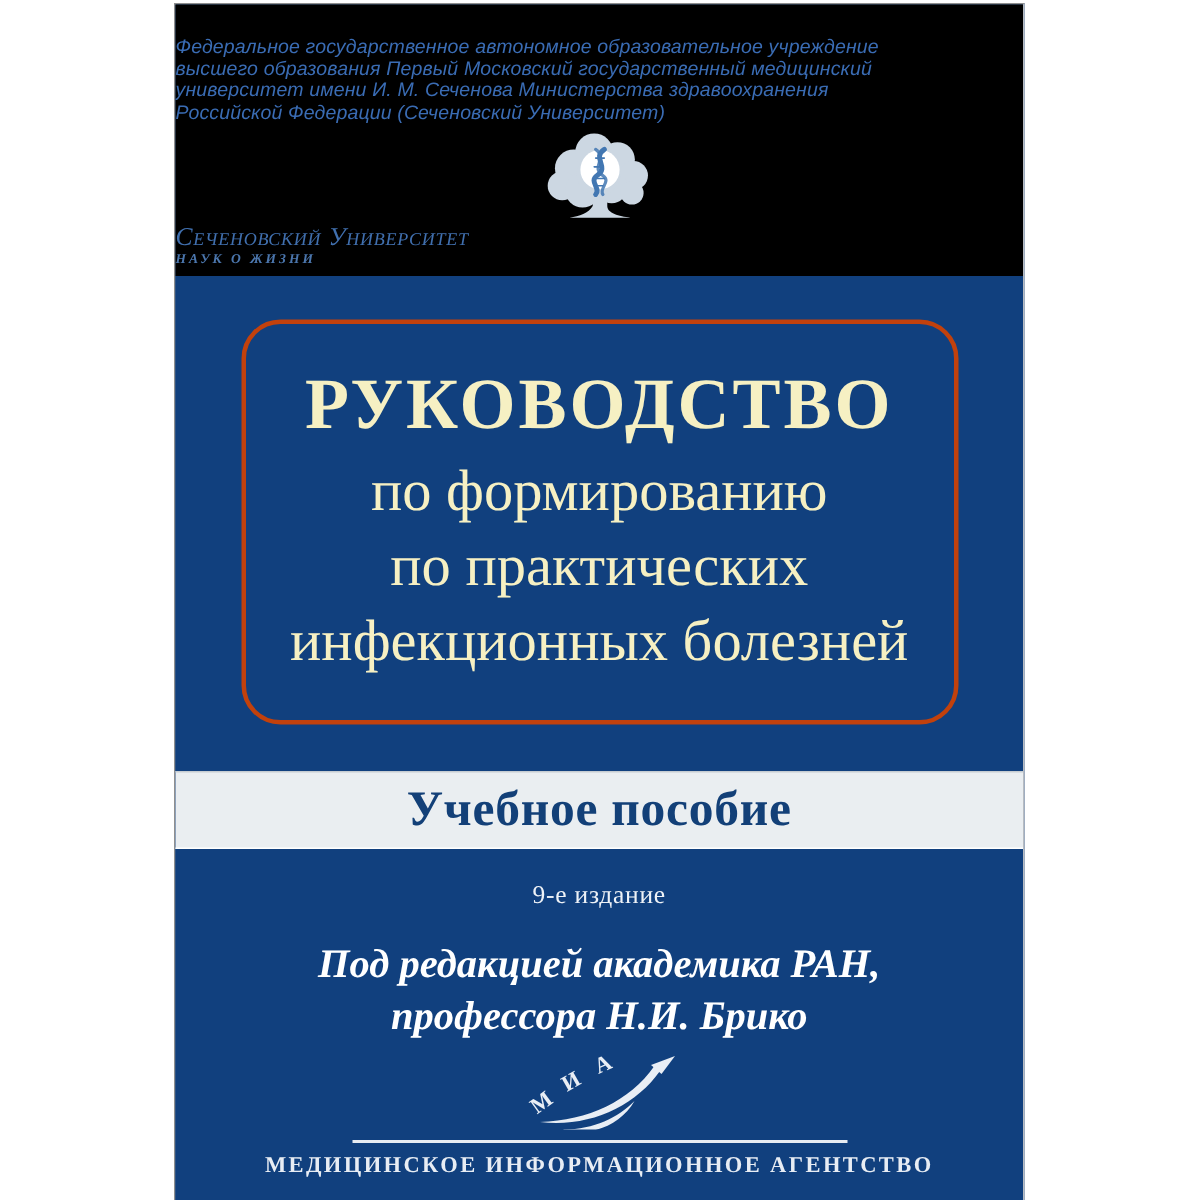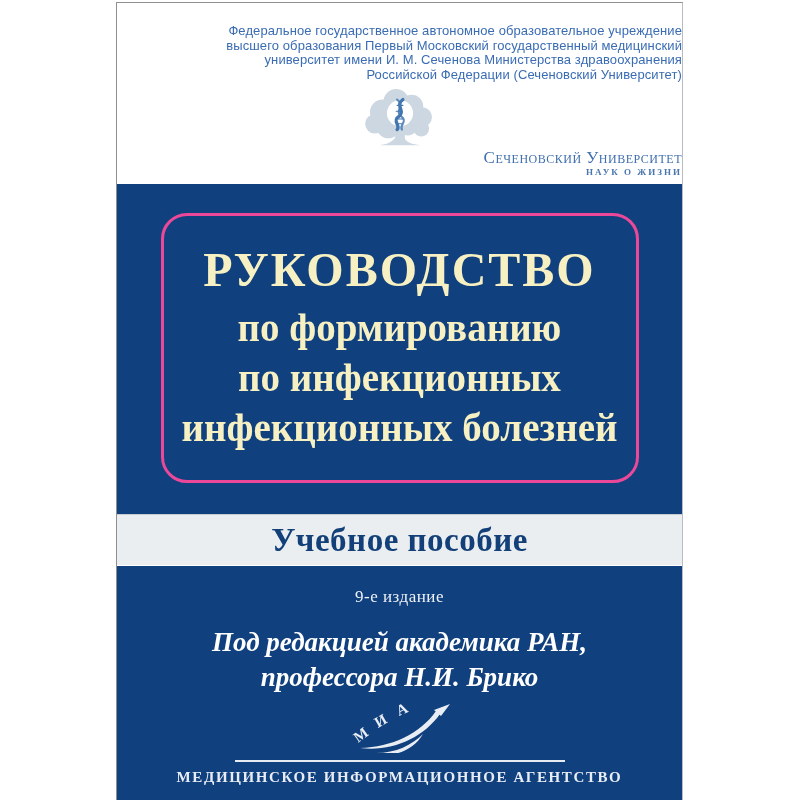--- a/index.html
+++ b/index.html
@@ -8,50 +8,50 @@
     font-family:"Liberation Serif", serif;
   }
   .book{
     position:absolute;left:116px;top:2px;width:567px;height:798px;
     box-sizing:border-box;
     border-top:1px solid #8f8f8f;border-left:1px solid #8f8f8f;border-right:1px solid #b7bcc2;
     background:#11407e;display:flex;flex-direction:column;
   }
   
   .top-white{
-    background:#ffffff;height:181px;box-sizing:border-box;padding-top:21px;
-    text-align:right;overflow:hidden;flex:0 0 auto;
+    background:#000000;height:181px;box-sizing:border-box;padding-top:21px;
+    text-align:left;overflow:hidden;flex:0 0 auto;font-style:italic;
   }
   .inst{
     font-family:"Liberation Sans", sans-serif;
     font-size:13px;line-height:14.5px;color:#3a6cb4;letter-spacing:.1px;
   }
   .tree-svg{display:block;margin:5px auto 0;}
   .univ-name{
     font-variant:small-caps;font-size:17px;line-height:18px;color:#406fae;letter-spacing:.5px;
   }
   .univ-tag{
     font-size:9px;line-height:10px;color:#4b76ad;letter-spacing:2px;font-weight:bold;
   }
   
   .blue{
     flex:1 1 auto;display:flex;flex-direction:column;align-items:center;
     background:#11407e;color:#f3f5f9;text-align:center;
   }
   .title-box{
     margin:29px auto 0;width:478px;height:270px;box-sizing:border-box;
-    border:3px solid #ec4899;border-radius:26px;
+    border:3px solid #c2410c;border-radius:26px;
     display:flex;flex-direction:column;justify-content:center;align-items:center;
   }
   .title-main{
     font-size:48px;line-height:54px;font-weight:bold;letter-spacing:2px;
     color:#f6f0c3;margin-bottom:6px;
   }
   .title-sub{
-    font-size:39px;line-height:50px;font-weight:bold;color:#f6f0c3;
+    font-size:39px;line-height:50px;font-weight:normal;color:#f6f0c3;
   }
   .band{
     align-self:stretch;margin-top:31px;height:52px;background:#eaeef1;
     border-top:1px solid #c6ccd1;border-bottom:1px solid #ffffff;box-sizing:border-box;
     display:flex;align-items:center;justify-content:center;
   }
   .band span{
     font-size:33px;font-weight:bold;color:#134078;letter-spacing:.5px;text-align:right;
   }
   .edition{
@@ -106,21 +106,21 @@
 
     <div class="univ-name">Сеченовский Университет</div>
     <div class="univ-tag">НАУК О ЖИЗНИ</div>
   </div>
 
   <div class="blue">
 
     <div class="title-box">
       <div class="title-main">РУКОВОДСТВО</div>
       <div class="title-sub">по формированию</div>
-      <div class="title-sub">по инфекционных</div>
+      <div class="title-sub">по практических</div>
       <div class="title-sub">инфекционных болезней</div>
     </div>
 
     <div class="band">
       <span>Учебное пособие</span>
     </div>
 
     <div class="edition">9-е издание</div>
 
     <div class="editors">

